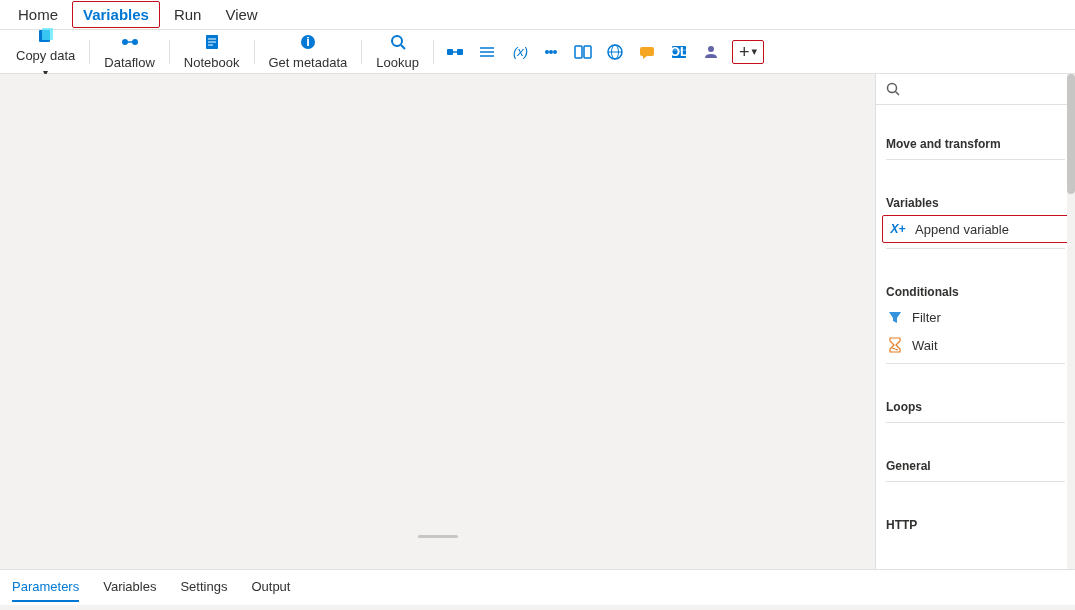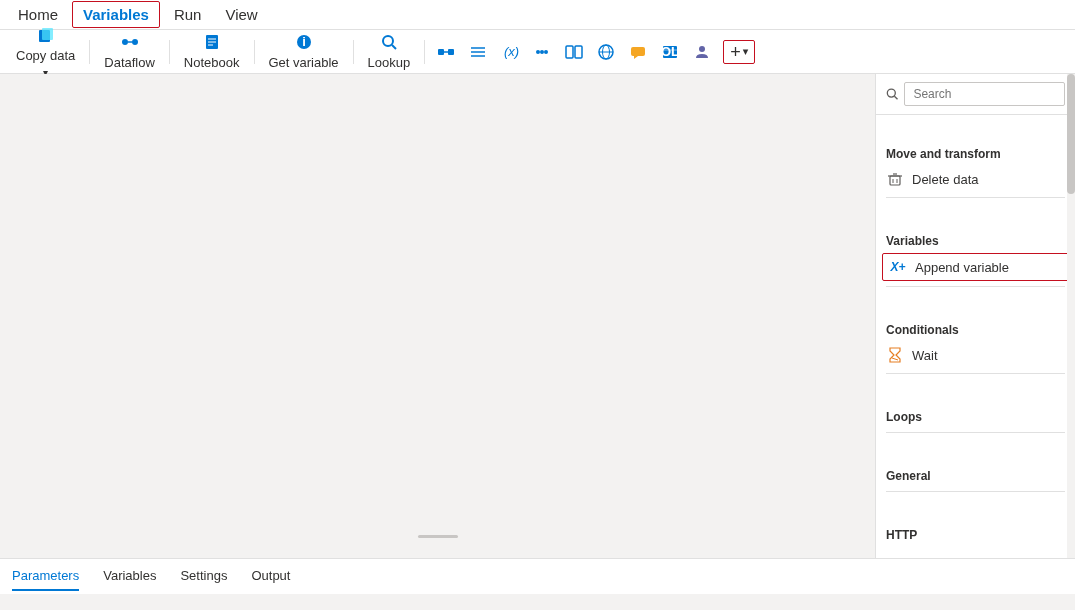--- a/index.html
+++ b/index.html
@@ -87,21 +87,21 @@
     
     .canvas {
       flex: 1;
       background: #f3f2f1;
       position: relative;
     }
 
     
     .bottom-bar {
       position: absolute;
-      bottom: 16px;
+      bottom: 5px;
       left: 0;
       right: 0;
       height: 36px;
       background: #fff;
       border-top: 1px solid #e0e0e0;
       display: flex;
       align-items: center;
       padding: 16px 12px;
       gap: 24px;
     }
@@ -263,21 +263,21 @@
   </div>
   <div class="toolbar-separator"></div>
 
   <div class="toolbar-btn">
     <span class="toolbar-icon">
       <svg width="18" height="18" viewBox="0 0 18 18">
         <circle cx="9" cy="9" r="7" fill="#0078d4"></circle>
         <text x="9" y="13" text-anchor="middle" fill="white" font-size="10" font-weight="bold">i</text>
       </svg>
     </span>
-    <span>Get variable</span>
+    <span>Get metadata</span>
   </div>
   <div class="toolbar-separator"></div>
 
   <div class="toolbar-btn">
     <span class="toolbar-icon">
       <svg width="18" height="18" viewBox="0 0 18 18">
         <circle cx="8" cy="8" r="5" stroke="#0078d4" stroke-width="2" fill="none"></circle>
         <line x1="12" y1="12" x2="16" y2="16" stroke="#0078d4" stroke-width="2"></line>
       </svg>
     </span>
@@ -374,46 +374,41 @@
     <div class="canvas-line"></div>
   </div>
 
   <div class="dropdown-panel">
 
     <div class="search-box">
       <svg width="14" height="14" viewBox="0 0 14 14">
         <circle cx="6" cy="6" r="4.5" stroke="#605e5c" stroke-width="1.5" fill="none"></circle>
         <line x1="9.5" y1="9.5" x2="13" y2="13" stroke="#605e5c" stroke-width="1.5"></line>
       </svg>
-      <input type="text" placeholder="Search" style="">
     </div>
 
     <div class="section-header">Move and transform</div>
-    <div class="panel-item">
-      <span class="panel-item-icon icon-gray">
-        <svg width="16" height="16" viewBox="0 0 16 16">
-          <rect x="3" y="5" width="10" height="9" rx="1" fill="none" stroke="#605e5c" stroke-width="1.2"></rect>
-          <line x1="1" y1="5" x2="15" y2="5" stroke="#605e5c" stroke-width="1.2"></line>
-          <line x1="6" y1="3" x2="10" y2="3" stroke="#605e5c" stroke-width="1.2"></line>
-          <line x1="6" y1="8" x2="6" y2="12" stroke="#605e5c" stroke-width="1"></line>
-          <line x1="10" y1="8" x2="10" y2="12" stroke="#605e5c" stroke-width="1"></line>
-        </svg>
-      </span>
-      <span>Delete data</span>
-    </div>
     <div class="section-divider"></div>
 
     <div class="section-header">Variables</div>
     <div class="panel-item highlighted">
       <span class="panel-item-icon icon-blue" style="font-size:12px; font-weight:bold; font-style:italic; color:#0078d4;">X+</span>
       <span>Append variable</span>
     </div>
     <div class="section-divider"></div>
 
     <div class="section-header">Conditionals</div>
+    <div class="panel-item">
+      <span class="panel-item-icon">
+        <svg width="16" height="16" viewBox="0 0 16 16">
+          <polygon points="2,3 14,3 10,9 10,14 6,12 6,9" fill="#0078d4" opacity="0.8"></polygon>
+        </svg>
+      </span>
+      <span>Filter</span>
+    </div>
     <div class="panel-item">
       <span class="panel-item-icon">
         <svg width="16" height="16" viewBox="0 0 16 16">
           <polygon points="3,1 13,1 13,4 9,8 13,12 13,15 3,15 3,12 7,8 3,4" fill="none" stroke="#e67e22" stroke-width="1.2"></polygon>
           <line x1="5" y1="11" x2="11" y2="13" stroke="#e67e22" stroke-width="1"></line>
         </svg>
       </span>
       <span>Wait</span>
     </div>
     <div class="section-divider"></div>

